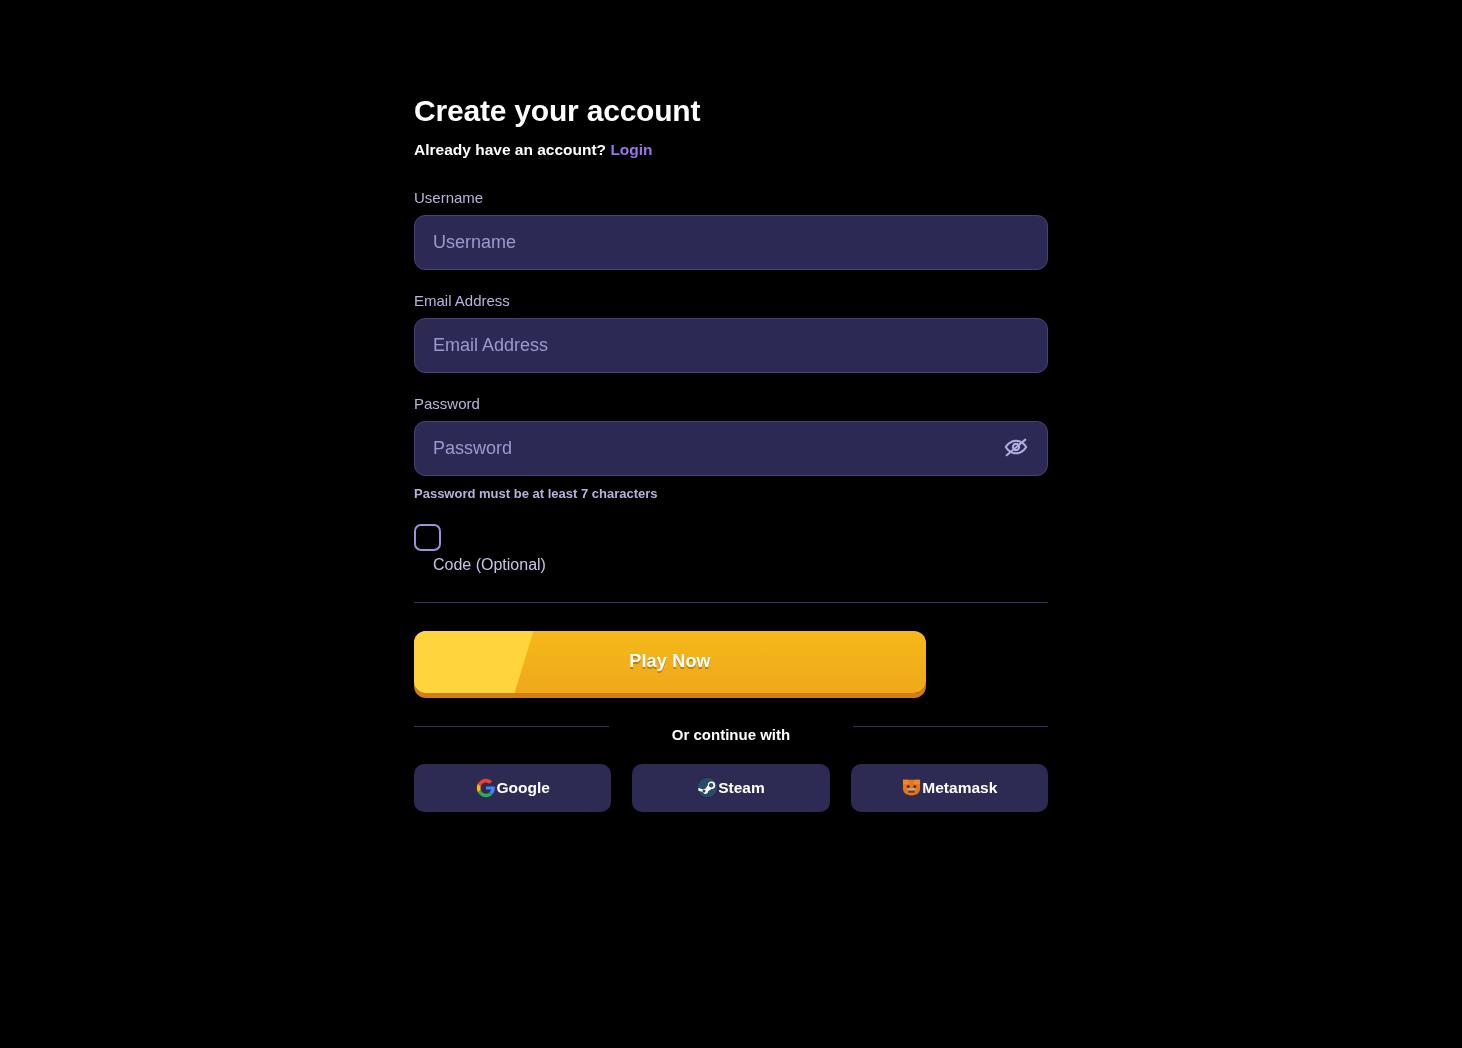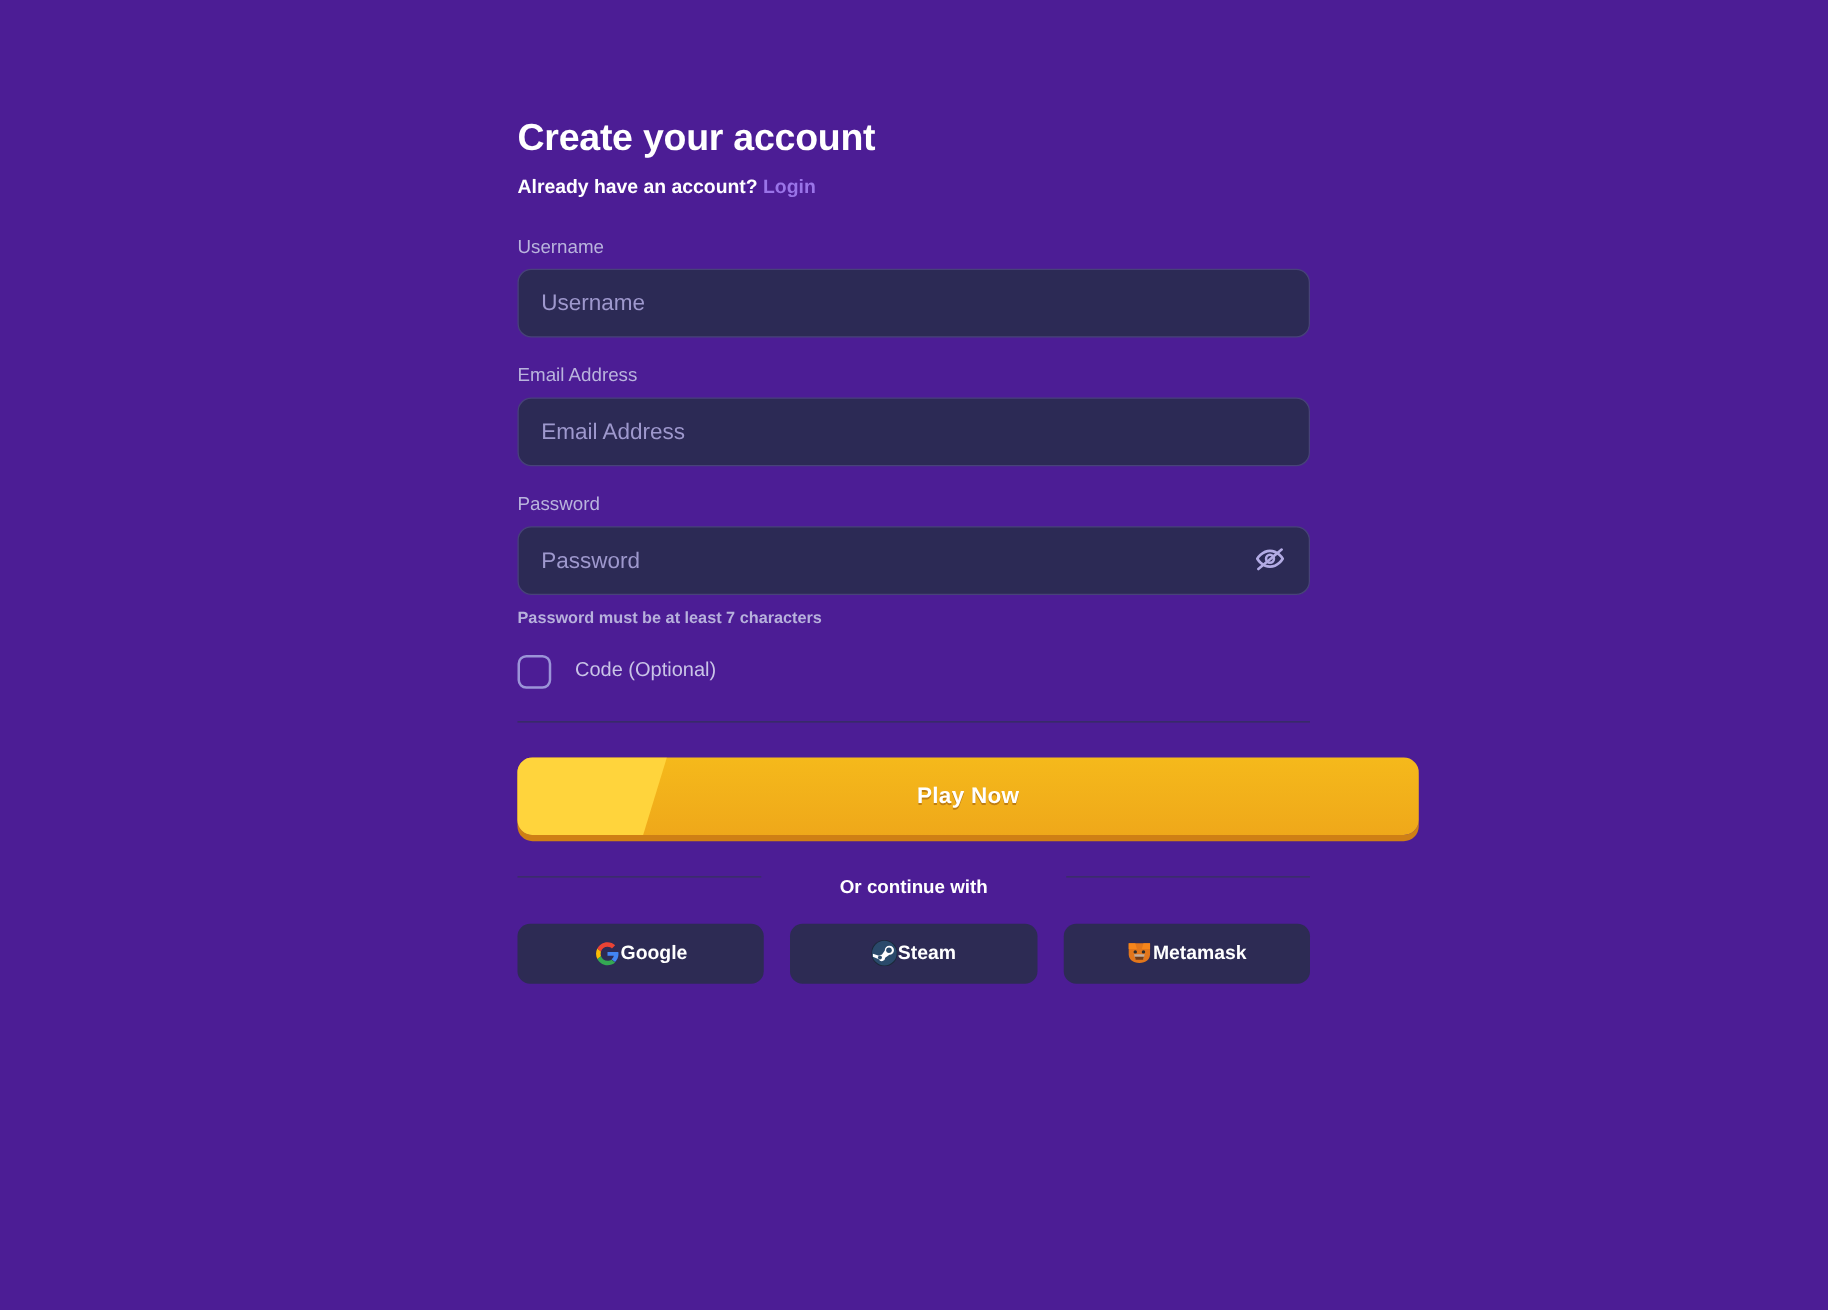--- a/index.html
+++ b/index.html
@@ -9,21 +9,21 @@
     height: 1048px;
     background: #191a33;
     font-family: "Liberation Sans", sans-serif;
     overflow: hidden;
   }
 
   .page {
     position: relative;
     width: 1462px;
     height: 1048px;
-    background: #4c1d95;
+    background: #000000;
     padding-left: 18px;
   }
 
   .form-wrap {
     position: absolute;
     left: 414px;
     top: 94px;
     width: 634px;
   }
 
@@ -107,20 +107,21 @@
     font-size: 13px;
     color: #b7b1dc;
     font-weight: bold;
   }
 
   
   .cb-row {
     display: flex;
     align-items: flex-start;
     margin-top: 16px;
+    flex-direction: column;
   }
   .cb-box {
     flex: 0 0 auto;
     width: 27px;
     height: 27px;
     border: 2px solid #9b94d8;
     border-radius: 7px;
     background: transparent;
     cursor: pointer;
     margin-top: 1px;
@@ -150,21 +151,21 @@
     color: #cfc6f5;
     font-weight: bold;
     cursor: pointer;
     text-decoration: none;
   }
 
   
   .play-btn {
     position: relative;
     display: block;
-    width: 721px;
+    width: 512px;
     height: 62px;
     margin-top: 28px;
     border: none;
     border-radius: 12px;
     background: linear-gradient(#f5b91b, #efa81a);
     box-shadow: 0 5px 0 0 #cf7f15;
     cursor: pointer;
     overflow: hidden;
     font-family: "Liberation Sans", sans-serif;
   }

